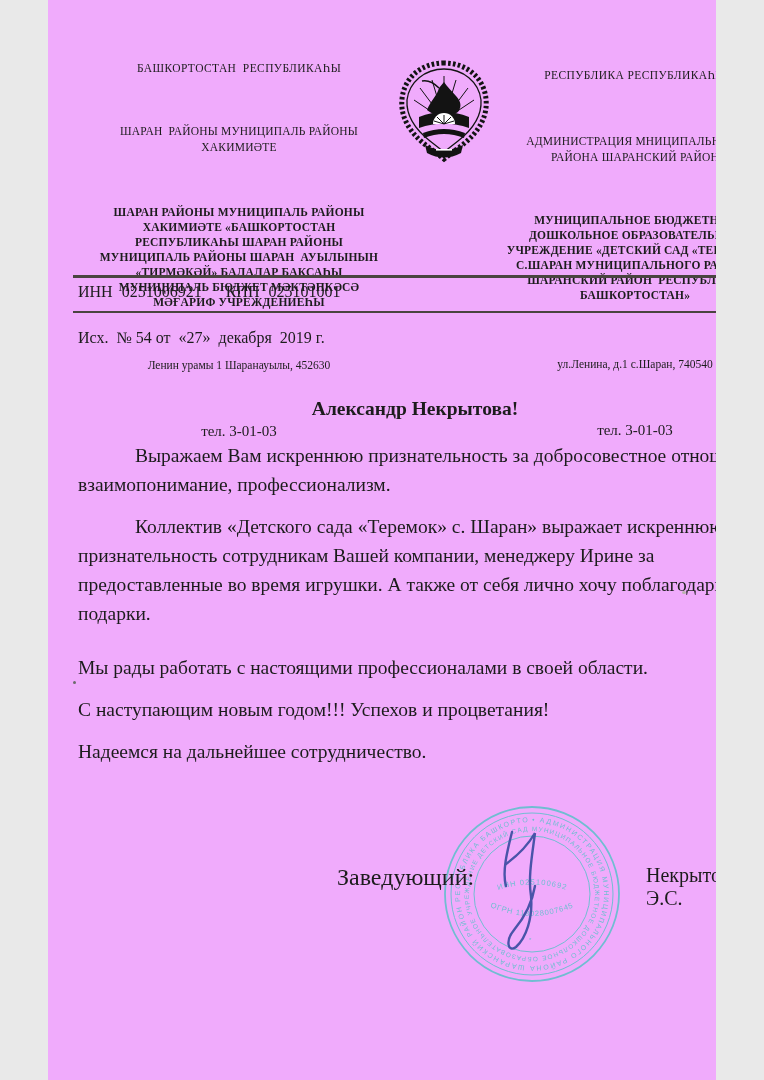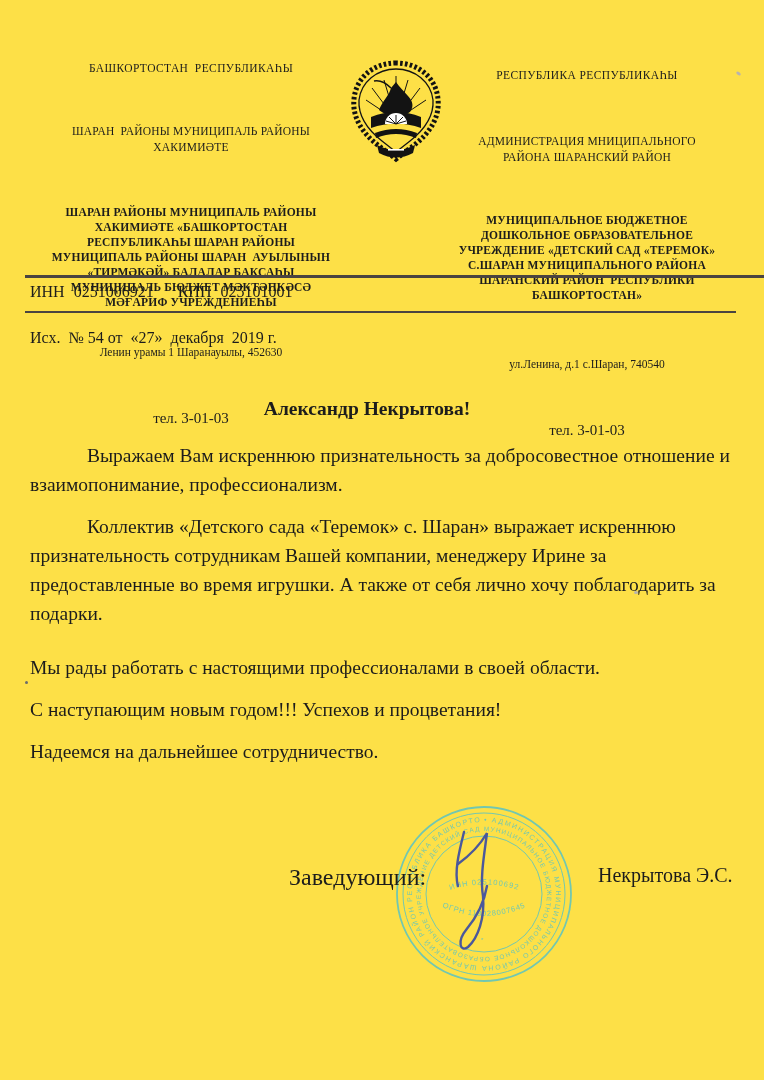--- a/index.html
+++ b/index.html
@@ -1,37 +1,37 @@
 <!DOCTYPE html>
 <html><head>
 <meta charset="utf-8">
 <style>
   html,body{margin:0;padding:0;background:#e9e9e9;}
   .page{
     position:relative;
-    width:764px;height:1080px;
-    background:#fde047;
+    width:668px;height:1080px;
+    background:#f0abfc;
     font-family:"Liberation Serif", serif;
     color:#1c1c1c;
     overflow:hidden;
     margin:0 auto;
   }
   
   .lh-col{position:absolute;text-align:center;white-space:pre-wrap;}
   .lh-left{left:28px;top:26px;width:326px;}
   .lh-right{left:428px;top:33px;width:318px;}
   .lh-region{font-size:11.5px;letter-spacing:.4px;}
   .lh-admin{font-size:11.5px;line-height:16px;letter-spacing:.2px;}
   .lh-left .lh-admin{margin-top:13px;}
   .lh-right .lh-admin{margin-top:16px;}
   .lh-org{font-weight:bold;font-size:11.5px;line-height:15px;letter-spacing:.2px;}
   .lh-left .lh-org{margin-top:14px;}
   .lh-right .lh-org{margin-top:12px;}
   .lh-address{font-size:11.5px;}
-  .lh-left .lh-address{}
+  .lh-left .lh-address{margin-top:13px;}
   .lh-right .lh-address{margin-top:19px;}
   .lh-phone{font-size:15px;margin-top:16px;}
   .emblem{position:absolute;left:341px;top:58px;width:110px;height:112px;}
   
   .rule{position:absolute;left:25px;background:#4a4440;}
   .rule-1{top:275px;width:739px;height:3px;}
   .rule-2{top:311px;width:711px;height:2px;}
   .requisites{position:absolute;left:30px;top:283px;font-size:16px;}
   .requisites .val{margin-left:9px;}
   .requisites .kpp-label{margin-left:24px;}

